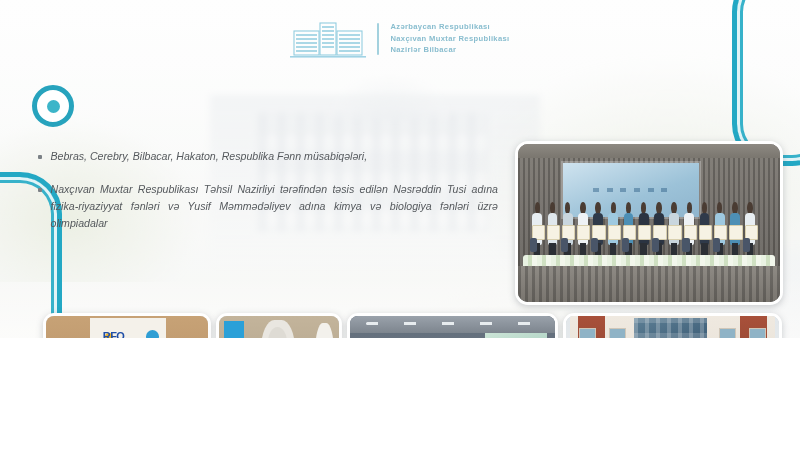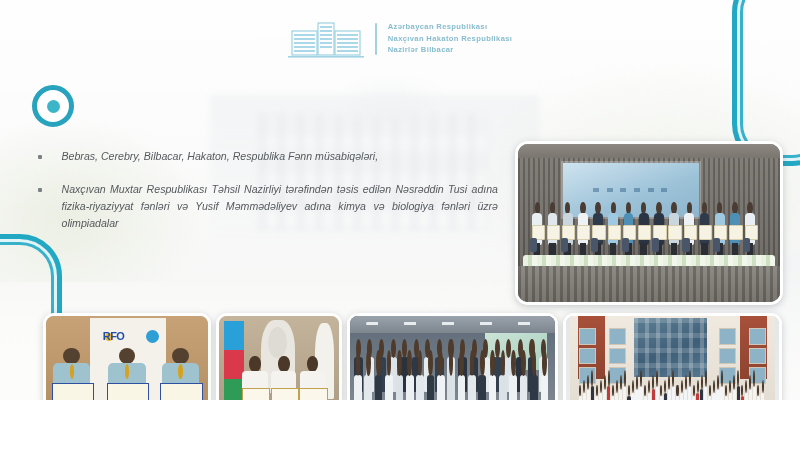--- a/index.html
+++ b/index.html
@@ -2,21 +2,21 @@
 <html><head>
 <meta charset="utf-8">
 <style>
   html,body{margin:0;padding:0;}
   body{
     width:800px;height:450px;overflow:hidden;
     font-family:"Liberation Sans",sans-serif;
     background:#ffffff;
   }
   #slide{
-    position:relative;width:800px;height:400px;overflow:hidden;
+    position:relative;width:800px;height:338px;overflow:hidden;
     background:#f4f5f3;
   }
 
   
   .bg-layer{position:absolute;inset:0;}
   .bg-sky{
     position:absolute;left:0;top:0;width:800px;height:300px;
     background:linear-gradient(180deg,#fdfdfd 0%,#f8f9f8 35%,#f2f3f1 70%,#eef0ed 100%);
   }
   .bg-green-l{
@@ -101,21 +101,21 @@
     display:flex;align-items:center;justify-content:center;
   }
   .title-dot i{width:13px;height:13px;border-radius:50%;background:#3cb5c9;display:block;}
   .title-text{
     color:#2f9bb3;font-size:14.4px;font-weight:700;line-height:1.42;
     letter-spacing:.1px;text-transform:uppercase;
   }
 
   
   .bullets{position:absolute;left:38px;top:148px;width:460px;}
-  .bullet{display:flex;gap:20px;margin-bottom:16px;}
+  .bullet{display:flex;gap:9px;margin-bottom:16px;}
   .bullet .bdot{
     flex:0 0 auto;width:3.5px;height:3.5px;background:#7b8186;margin-top:7px;border-radius:1px;
   }
   .bullet .btxt{
     color:#55595d;font-size:10.6px;line-height:1.62;font-style:italic;
     text-align:justify;font-weight:500;
   }
 
   
   .photo{
@@ -272,21 +272,21 @@
           <rect x="49" y="19" width="21" height="2"></rect>
         <rect x="49" y="23" width="21" height="2"></rect>
           <rect x="49" y="27" width="21" height="2"></rect>
         <rect x="49" y="31" width="21" height="2"></rect>
       </g>
       <rect x="0" y="37" width="76" height="1.6" fill="#8ecadf"></rect>
     </svg>
     <div class="hdr-rule"></div>
     <div class="hdr-lines">
       <span>Azərbaycan Respublikası</span>
-      <span>Naxçıvan Hakaton Respublikası</span>
+      <span>Naxçıvan Muxtar Respublikası</span>
       <span>Nazirlər Bilbacar</span>
     </div>
   </div>
 
   <div class="title-row">
     <div class="title-dot">
         <i></i>
       </div>
   </div>
 

